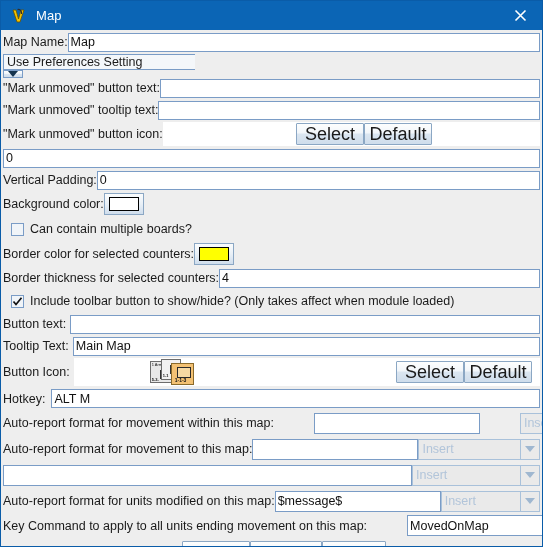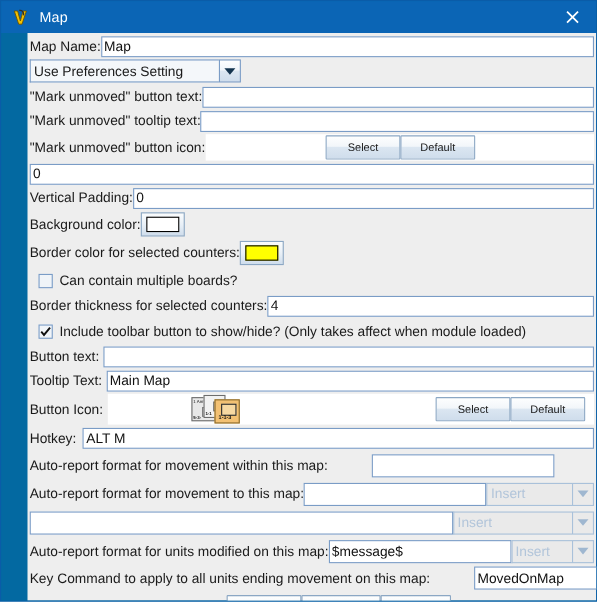--- a/index.html
+++ b/index.html
@@ -57,21 +57,20 @@
   }
   #close-btn svg { display: block; }
 
   
   #content {
     position: relative;
     height: 516px;
     background: #eeeeee;
     box-sizing: border-box;
     padding: 0;
-    margin-left: 24px;
   }
   .row {
     display: flex;
     align-items: center;
     box-sizing: border-box;
     width: 100%;
   }
   .lbl {
     font-size: 12.5px;
     color: #1a1a1a;
@@ -88,21 +87,21 @@
     line-height: 17px;
     padding: 0 1px 0 2px;
     font-family: "Liberation Sans", sans-serif;
     outline: none;
   }
 
   
   .swbtn {
     border: 1px solid #8ba7c4;
     background: linear-gradient(to bottom, #fdfefe 0%, #f2f6fa 45%, #dbe6f1 50%, #cfddec 100%);
-    font-size: 10px;
+    font-size: 18px;
     color: #1a1a1a;
     height: 22px;
     padding: 0 12px;
     box-sizing: border-box;
     cursor: pointer;
     display: inline-flex;
     align-items: center;
     justify-content: center;
     font-family: "Liberation Sans", sans-serif;
     border-radius: 1px;
@@ -226,21 +225,21 @@
   </div>
 
   <div id="content">
 
     <div class="row" style="height:22px;padding:2px 2px 0 2px;">
       <span class="lbl">Map Name:</span>
       <input class="field" style="flex: 1 1 0%; height: 19px;" value="Map">
     </div>
 
     <div class="row" style="height:25px;padding:0 2px 0 2px;">
-      <div class="combo" style="width:192px;margin-left:0;">
+      <div class="combo" style="width:192px;margin-left:0;flex-direction:column;">
         <div class="cval">Use Preferences Setting</div>
         <div class="carrow">
             <i></i>
           </div>
       </div>
     </div>
 
     <div class="row" style="height:22px;padding:0 2px;">
       <span class="lbl">"Mark unmoved" button text:</span>
       <input class="field" style="flex: 1 1 0%;" value="">
@@ -270,30 +269,30 @@
       <input class="field" style="flex: 1 1 0%;" value="0">
     </div>
 
     <div class="row" style="height:26px;padding:0 2px;">
       <span class="lbl">Background color:</span>
       <button class="colorbtn">
         <span class="swatch" id="sw-bg" style="background: rgb(255, 255, 255);"></span>
       </button>
     </div>
 
+    <div class="row" style="height:24px;padding:0 2px 0 10px;">
+      <span class="cbx" id="cb-boards"></span>
+      <span class="lbl" style="margin-left:6px;">Can contain multiple boards?</span>
+    </div>
+
     <div class="row" style="height:26px;padding:0 2px;">
       <span class="lbl">Border color for selected counters:</span>
       <button class="colorbtn">
         <span class="swatch" id="sw-border" style="background: rgb(255, 255, 0);"></span>
       </button>
-    </div>
-
-    <div class="row" style="height:24px;padding:0 2px 0 10px;">
-      <span class="cbx" id="cb-boards"></span>
-      <span class="lbl" style="margin-left:6px;">Can contain multiple boards?</span>
     </div>
 
     <div class="row" style="height:22px;padding:0 2px;">
       <span class="lbl">Border thickness for selected counters:</span>
       <input class="field" style="flex: 1 1 0%;" value="4">
     </div>
 
     <div class="row" style="height:24px;padding:0 2px 0 10px;">
       <span class="cbx" id="cb-toolbar">
         <svg width="11" height="11" viewBox="0 0 11 11">

